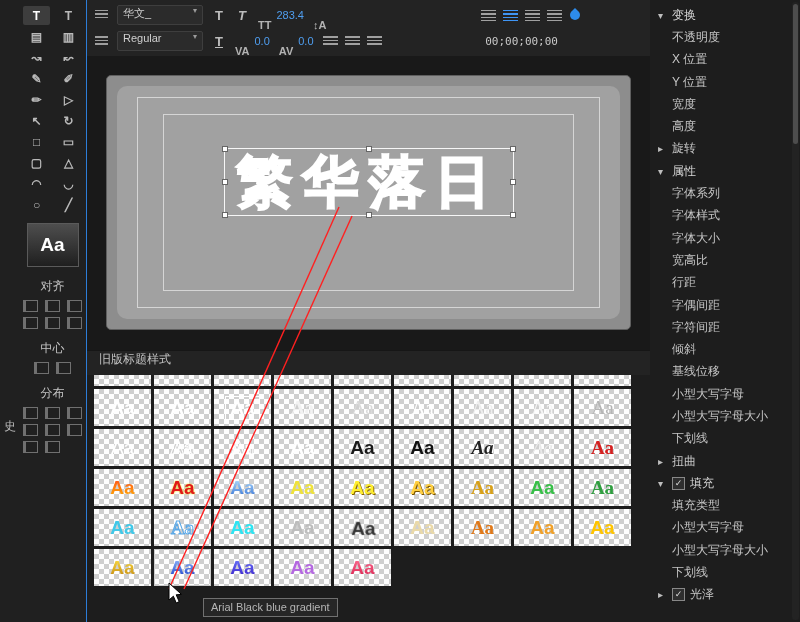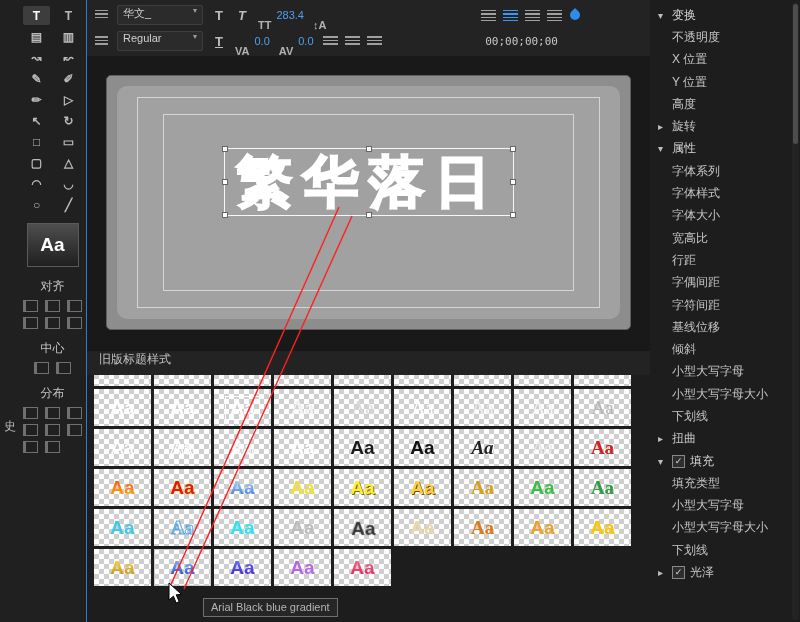--- a/index.html
+++ b/index.html
@@ -414,20 +414,24 @@
         <div class="prow item">
           <span class="chev"></span>
           <span class="plabel">X 位置</span>
         </div>
         <div class="prow item">
           <span class="chev"></span>
           <span class="plabel">Y 位置</span>
         </div>
         <div class="prow item">
           <span class="chev"></span>
+          <span class="plabel">宽度</span>
+        </div>
+        <div class="prow item">
+          <span class="chev"></span>
           <span class="plabel">高度</span>
         </div>
         <div class="prow collapsed">
           <span class="chev">▸</span>
           <span class="plabel">旋转</span>
         </div>
         <div class="prow section">
           <span class="chev">▾</span>
           <span class="plabel">属性</span>
         </div>
@@ -454,25 +458,25 @@
         <div class="prow item">
           <span class="chev"></span>
           <span class="plabel">字偶间距</span>
         </div>
         <div class="prow item">
           <span class="chev"></span>
           <span class="plabel">字符间距</span>
         </div>
         <div class="prow item">
           <span class="chev"></span>
+          <span class="plabel">倾斜</span>
+        </div>
+        <div class="prow item">
+          <span class="chev"></span>
           <span class="plabel">基线位移</span>
-        </div>
-        <div class="prow item">
-          <span class="chev"></span>
-          <span class="plabel">倾斜</span>
         </div>
         <div class="prow item">
           <span class="chev"></span>
           <span class="plabel">小型大写字母</span>
         </div>
         <div class="prow item">
           <span class="chev"></span>
           <span class="plabel">小型大写字母大小</span>
         </div>
         <div class="prow item">

